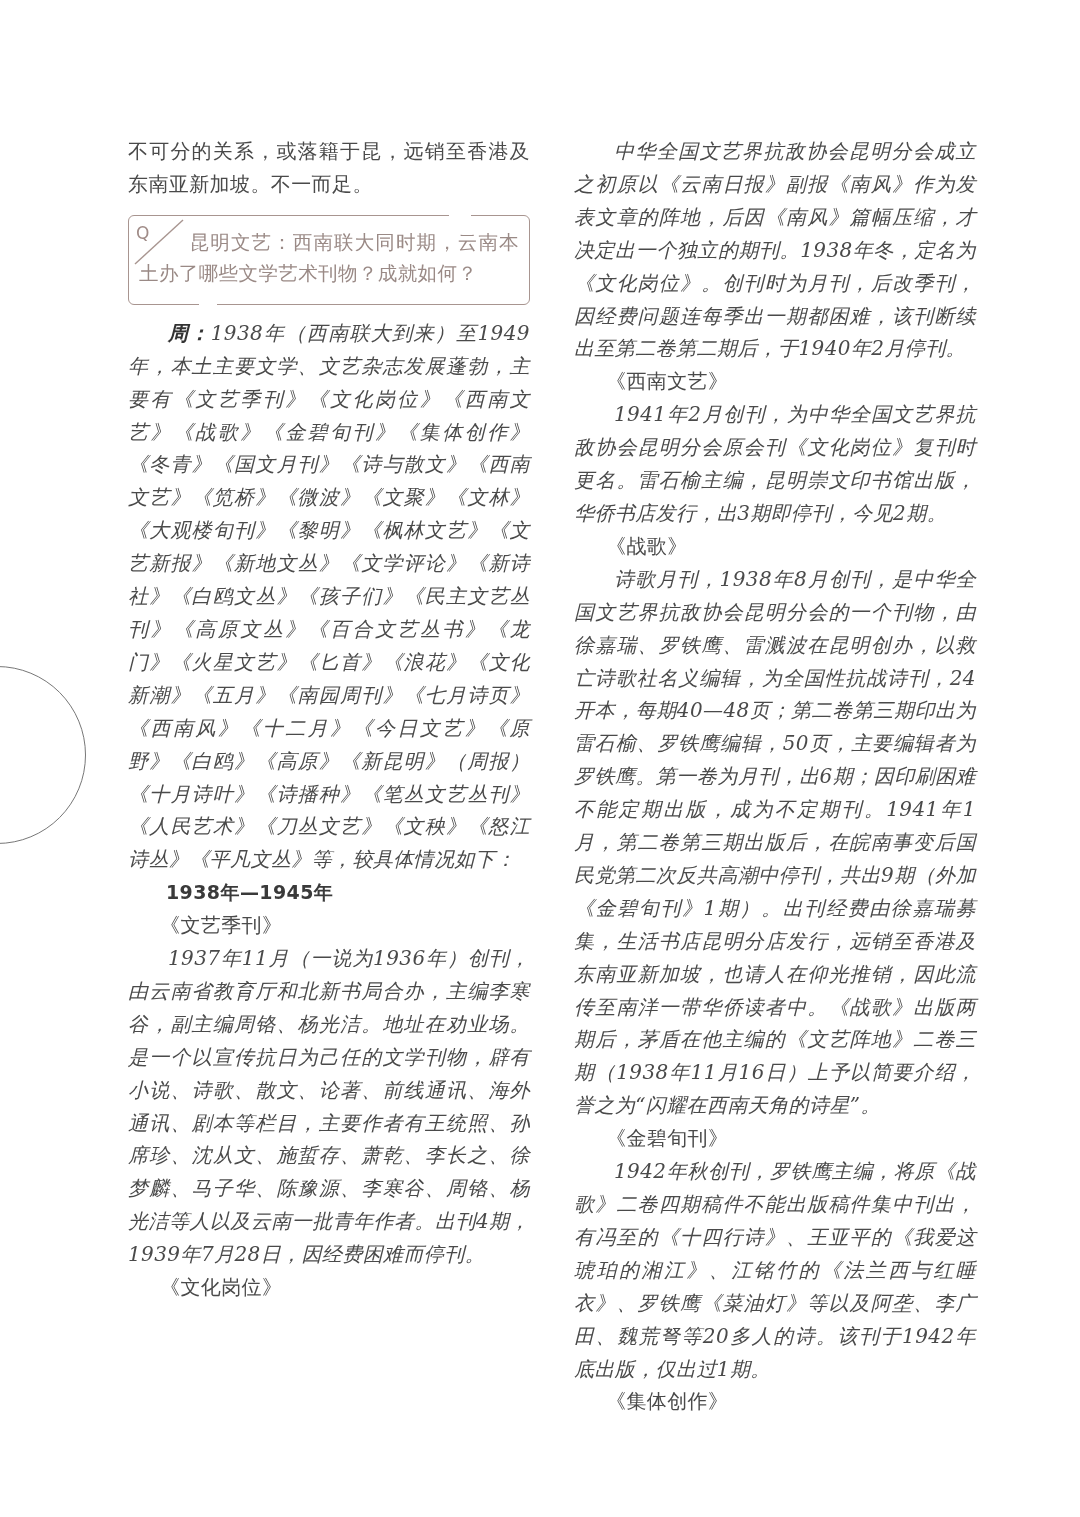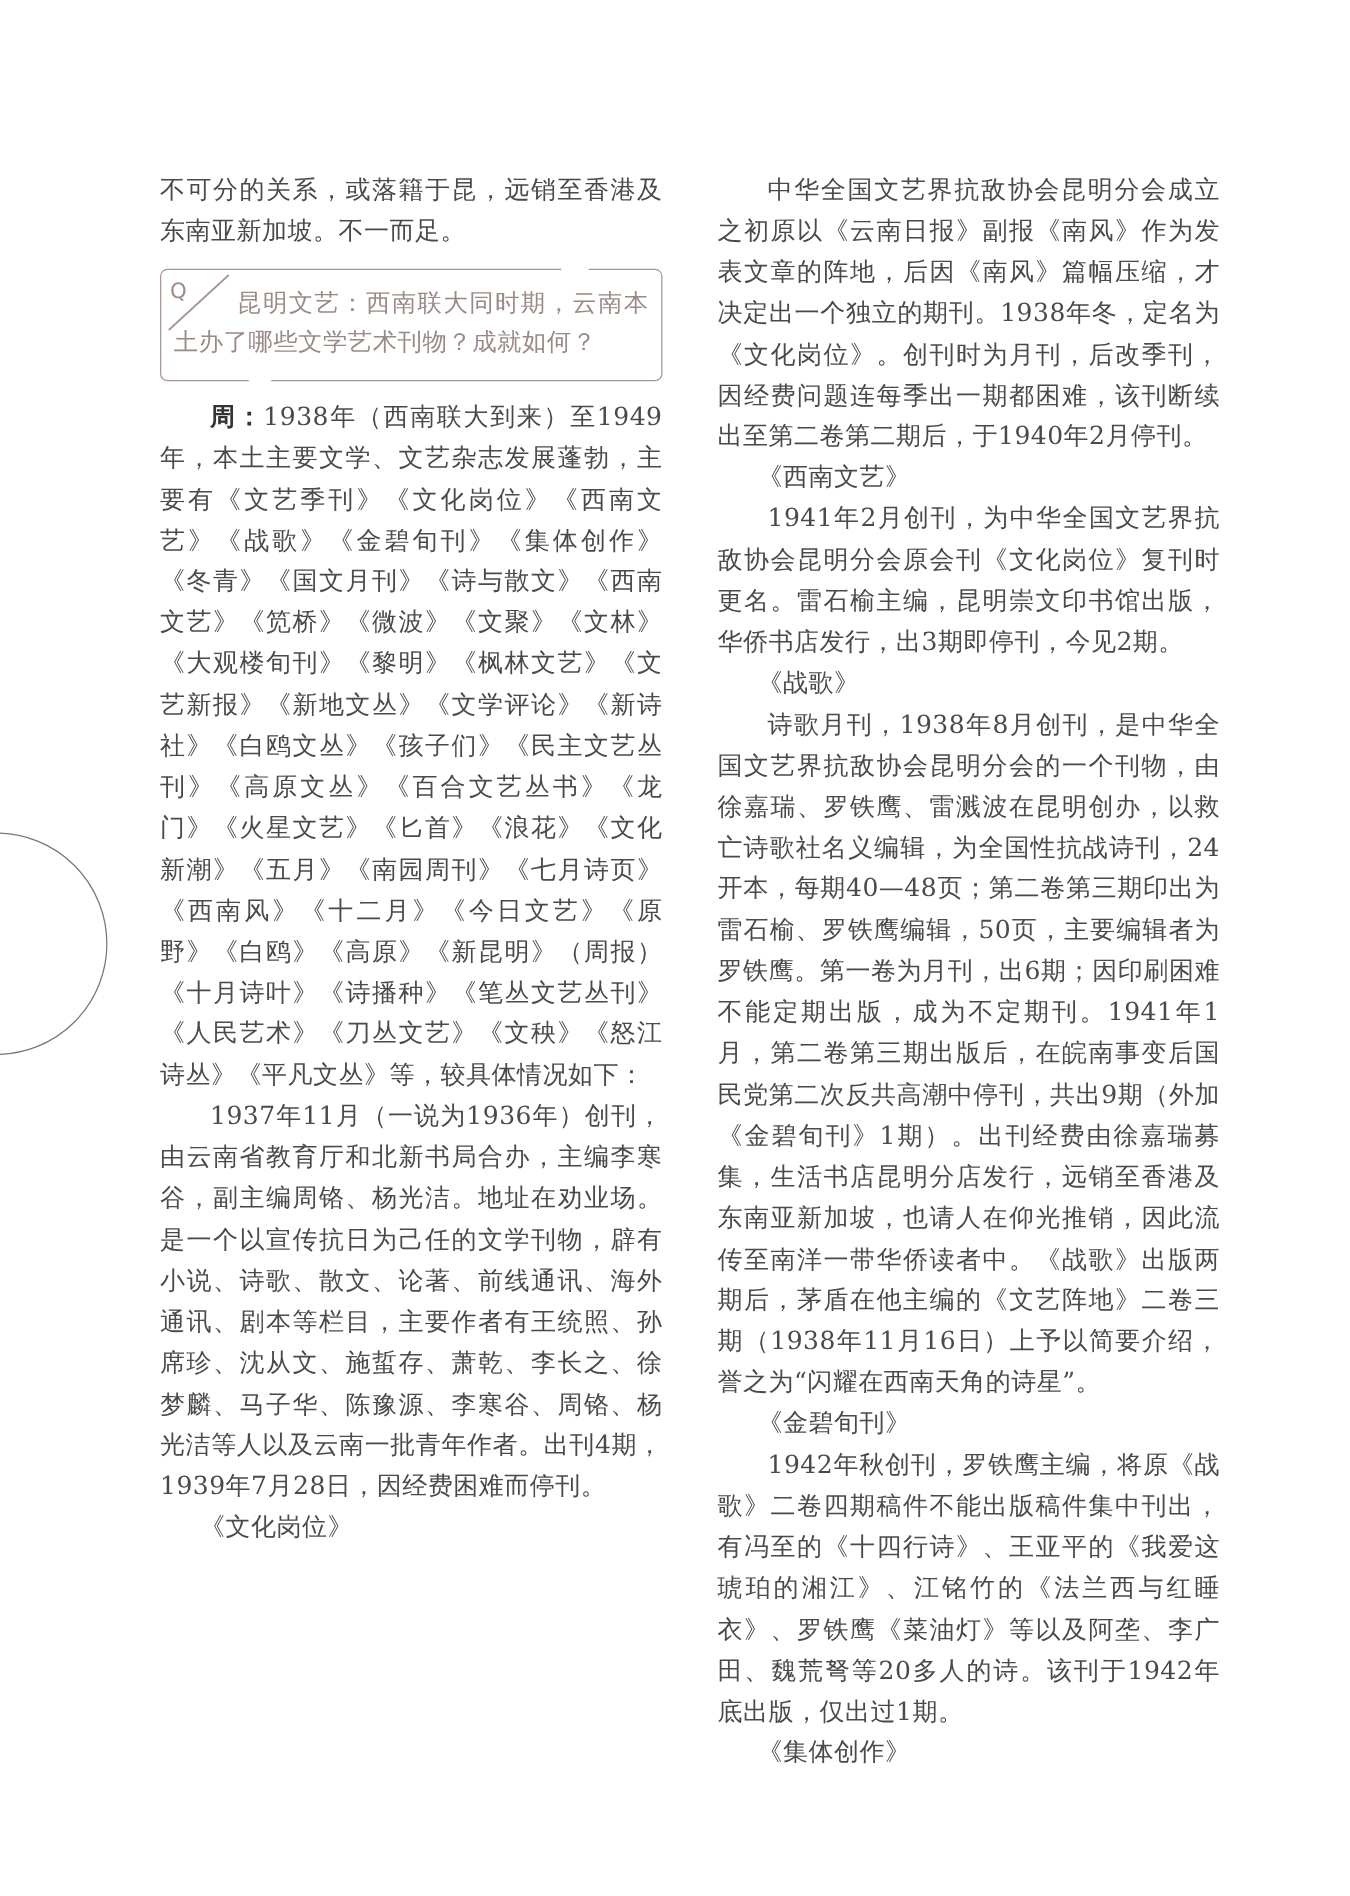--- a/index.html
+++ b/index.html
@@ -3,21 +3,21 @@
 <meta charset="utf-8">
 <style>
   html, body { margin: 0; padding: 0; background: #ffffff; }
   body { width: 1080px; height: 1517px; position: relative; overflow: hidden;
          font-family: "DejaVu Serif", "Liberation Serif", serif; color: #4a4a4a; }
   .col { position: absolute; top: 135px; width: 402px; font-size: 20px; line-height: 32.9px;
          text-align: justify; text-justify: inter-character; letter-spacing: 0.4px; }
   .col-left { left: 128px; }
   .col-right { left: 574px; }
   .p { margin: 0; }
-  .ind { text-indent: 2em; }
+  .ind { text-indent: 2em; font-style: italic; }
   .title { margin: 0; padding-left: 1.6em; }
   .sec-head { margin: 0; padding-left: 2em; font-family: "DejaVu Sans", "Liberation Sans", sans-serif;
               font-weight: bold; font-size: 19px; color: #3a3a3a; }
   .speaker { font-family: "DejaVu Sans", "Liberation Sans", sans-serif; font-weight: bold; color: #333; }
   .qbox { position: relative; margin: 14px 0 12px 0; height: 90px; box-sizing: border-box;
           border: 1.5px solid #a89590; border-radius: 6px; padding: 11px 10px 0 10px;
           color: #9a8a86; font-size: 19.5px; line-height: 31px; }
   .qbox .gap-top { position: absolute; top: -3px; left: 320px; width: 22px; height: 5px; background: #fff; }
   .qbox .gap-bot { position: absolute; bottom: -3px; left: 70px; width: 18px; height: 5px; background: #fff; }
   .qbox .qmark { position: absolute; left: 7px; top: 2px; font-family: "DejaVu Sans", "Liberation Sans", sans-serif;
@@ -48,21 +48,23 @@
     <span class="gap-bot"></span>
     <span class="qmark">Q</span>
     <svg class="slash" viewBox="0 0 52 48">
       <line x1="50" y1="2" x2="2" y2="46" stroke="#a89590" stroke-width="1.4"></line>
     </svg>
     <p class="qtext">昆明文艺：西南联大同时期，云南本土办了哪些文学艺术刊物？成就如何？</p>
   </div>
 
   <p class="p ind"><span class="speaker">周：</span><span>1938年（西南联大到来）至1949年，本土主要文学、文艺杂志发展蓬勃，主要有《文艺季刊》《文化岗位》《西南文艺》《战歌》《金碧旬刊》《集体创作》《冬青》《国文月刊》《诗与散文》《西南文艺》《笕桥》《微波》《文聚》《文林》《大观楼旬刊》《黎明》《枫林文艺》《文艺新报》《新地文丛》《文学评论》《新诗社》《白鸥文丛》《孩子们》《民主文艺丛刊》《高原文丛》《百合文艺丛书》《龙门》《火星文艺》《匕首》《浪花》《文化新潮》《五月》《南园周刊》《七月诗页》《西南风》《十二月》《今日文艺》《原野》《白鸥》《高原》《新昆明》（周报）《十月诗叶》《诗播种》《笔丛文艺丛刊》《人民艺术》《刀丛文艺》《文秧》《怒江诗丛》《平凡文丛》等，较具体情况如下：</span></p>
 
+  <p class="sec-head">1938年—1945年</p>
 
+  <p class="title">《文艺季刊》</p>
   <p class="p ind">1937年11月（一说为1936年）创刊，由云南省教育厅和北新书局合办，主编李寒谷，副主编周铬、杨光洁。地址在劝业场。是一个以宣传抗日为己任的文学刊物，辟有小说、诗歌、散文、论著、前线通讯、海外通讯、剧本等栏目，主要作者有王统照、孙席珍、沈从文、施蜇存、萧乾、李长之、徐梦麟、马子华、陈豫源、李寒谷、周铬、杨光洁等人以及云南一批青年作者。出刊4期，1939年7月28日，因经费困难而停刊。</p>
 
   <p class="title">《文化岗位》</p>
 </div>
 
 <div class="col col-right">
   <p class="p ind">中华全国文艺界抗敌协会昆明分会成立之初原以《云南日报》副报《南风》作为发表文章的阵地，后因《南风》篇幅压缩，才决定出一个独立的期刊。1938年冬，定名为《文化岗位》。创刊时为月刊，后改季刊，因经费问题连每季出一期都困难，该刊断续出至第二卷第二期后，于1940年2月停刊。</p>
 
   <p class="title">《西南文艺》</p>
   <p class="p ind">1941年2月创刊，为中华全国文艺界抗敌协会昆明分会原会刊《文化岗位》复刊时更名。雷石榆主编，昆明崇文印书馆出版，华侨书店发行，出3期即停刊，今见2期。</p>

